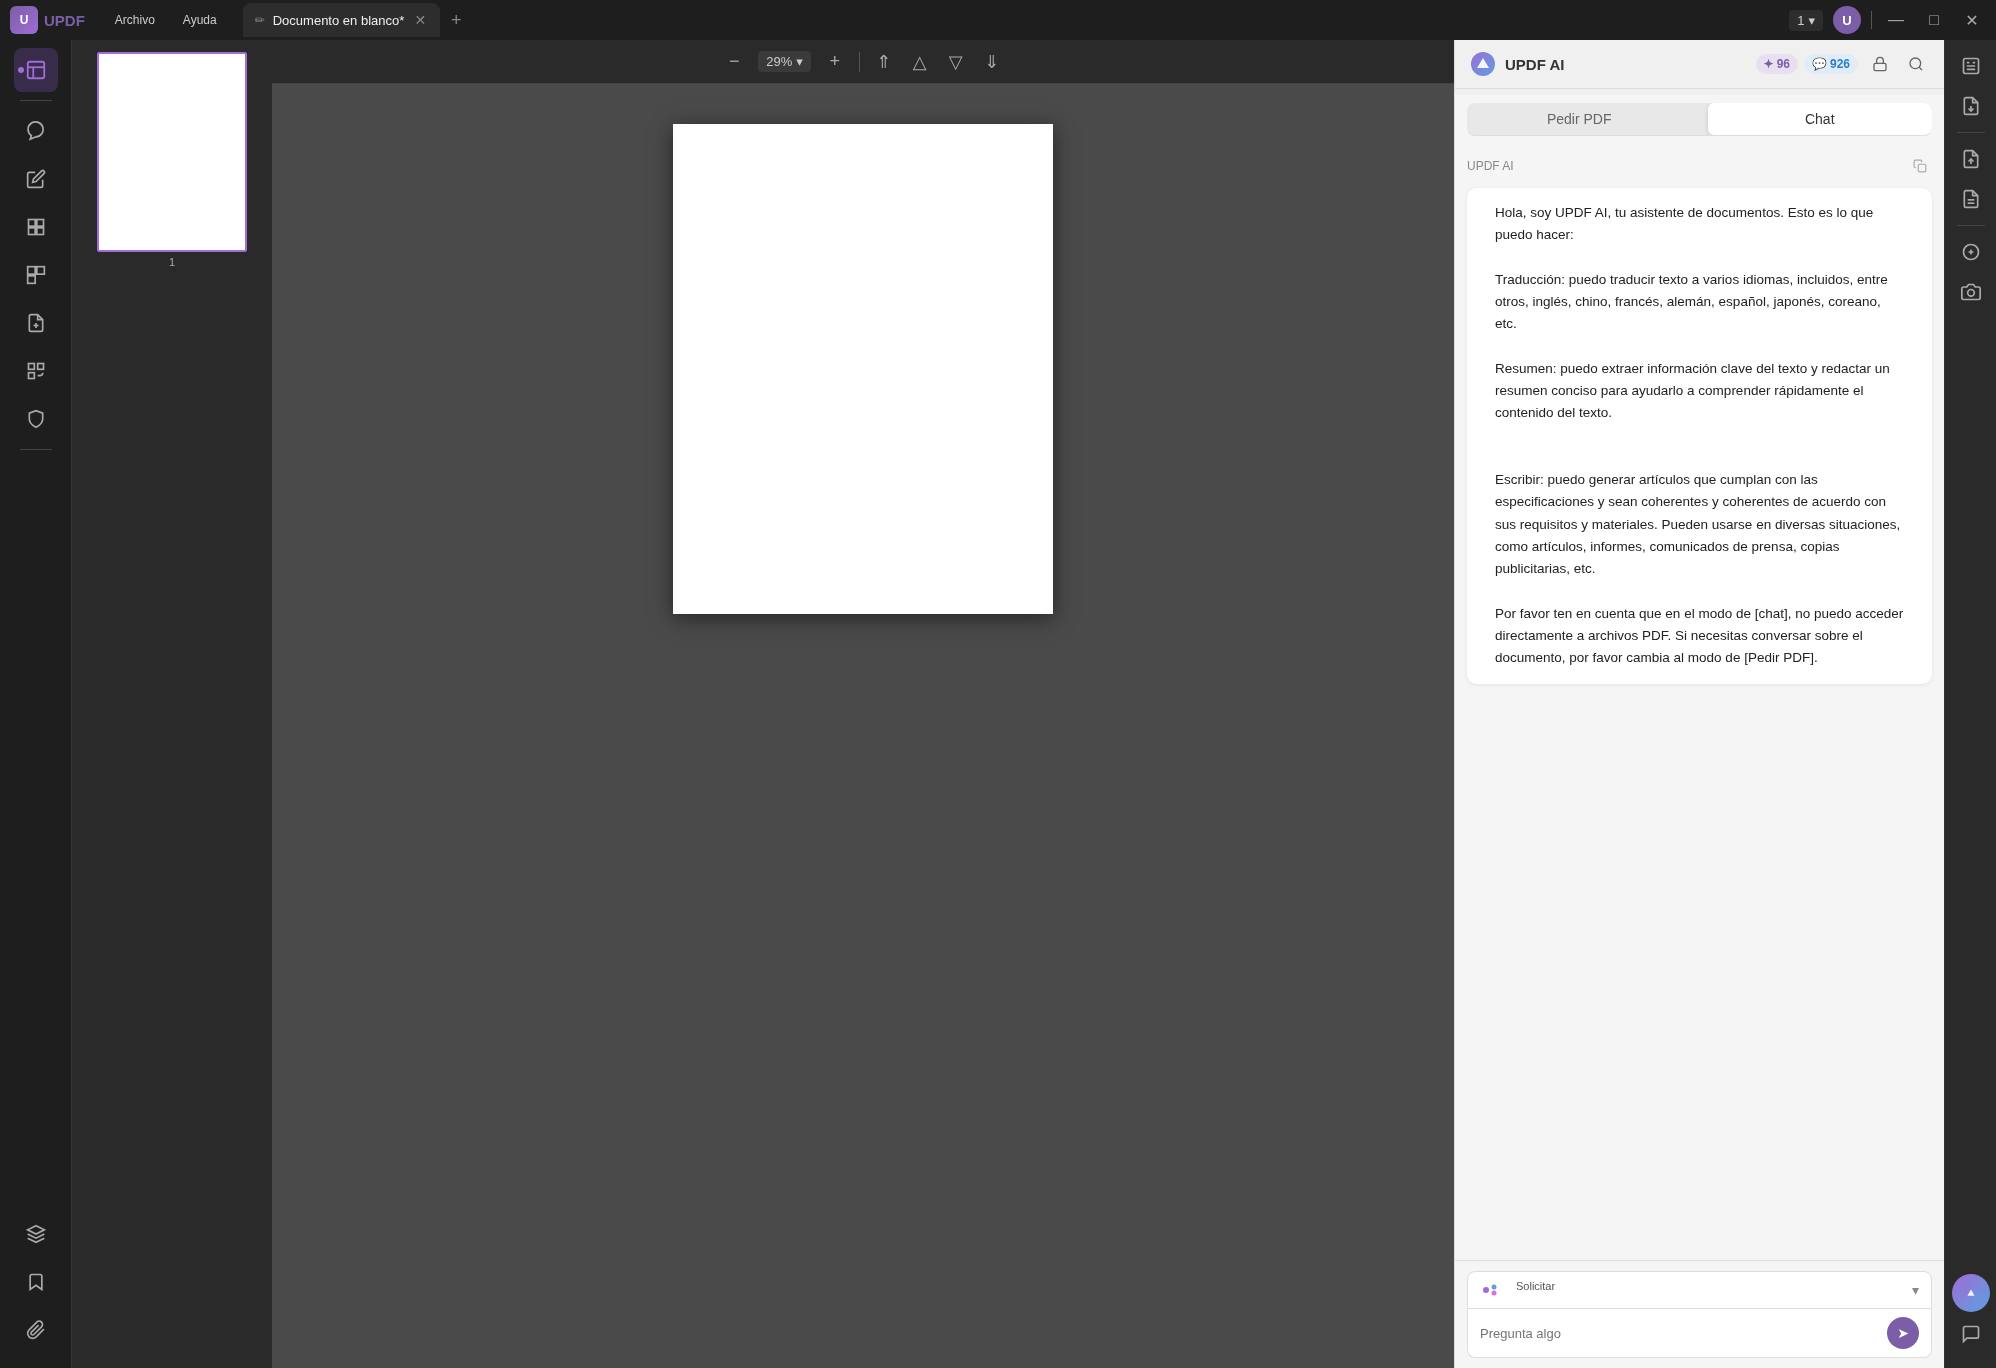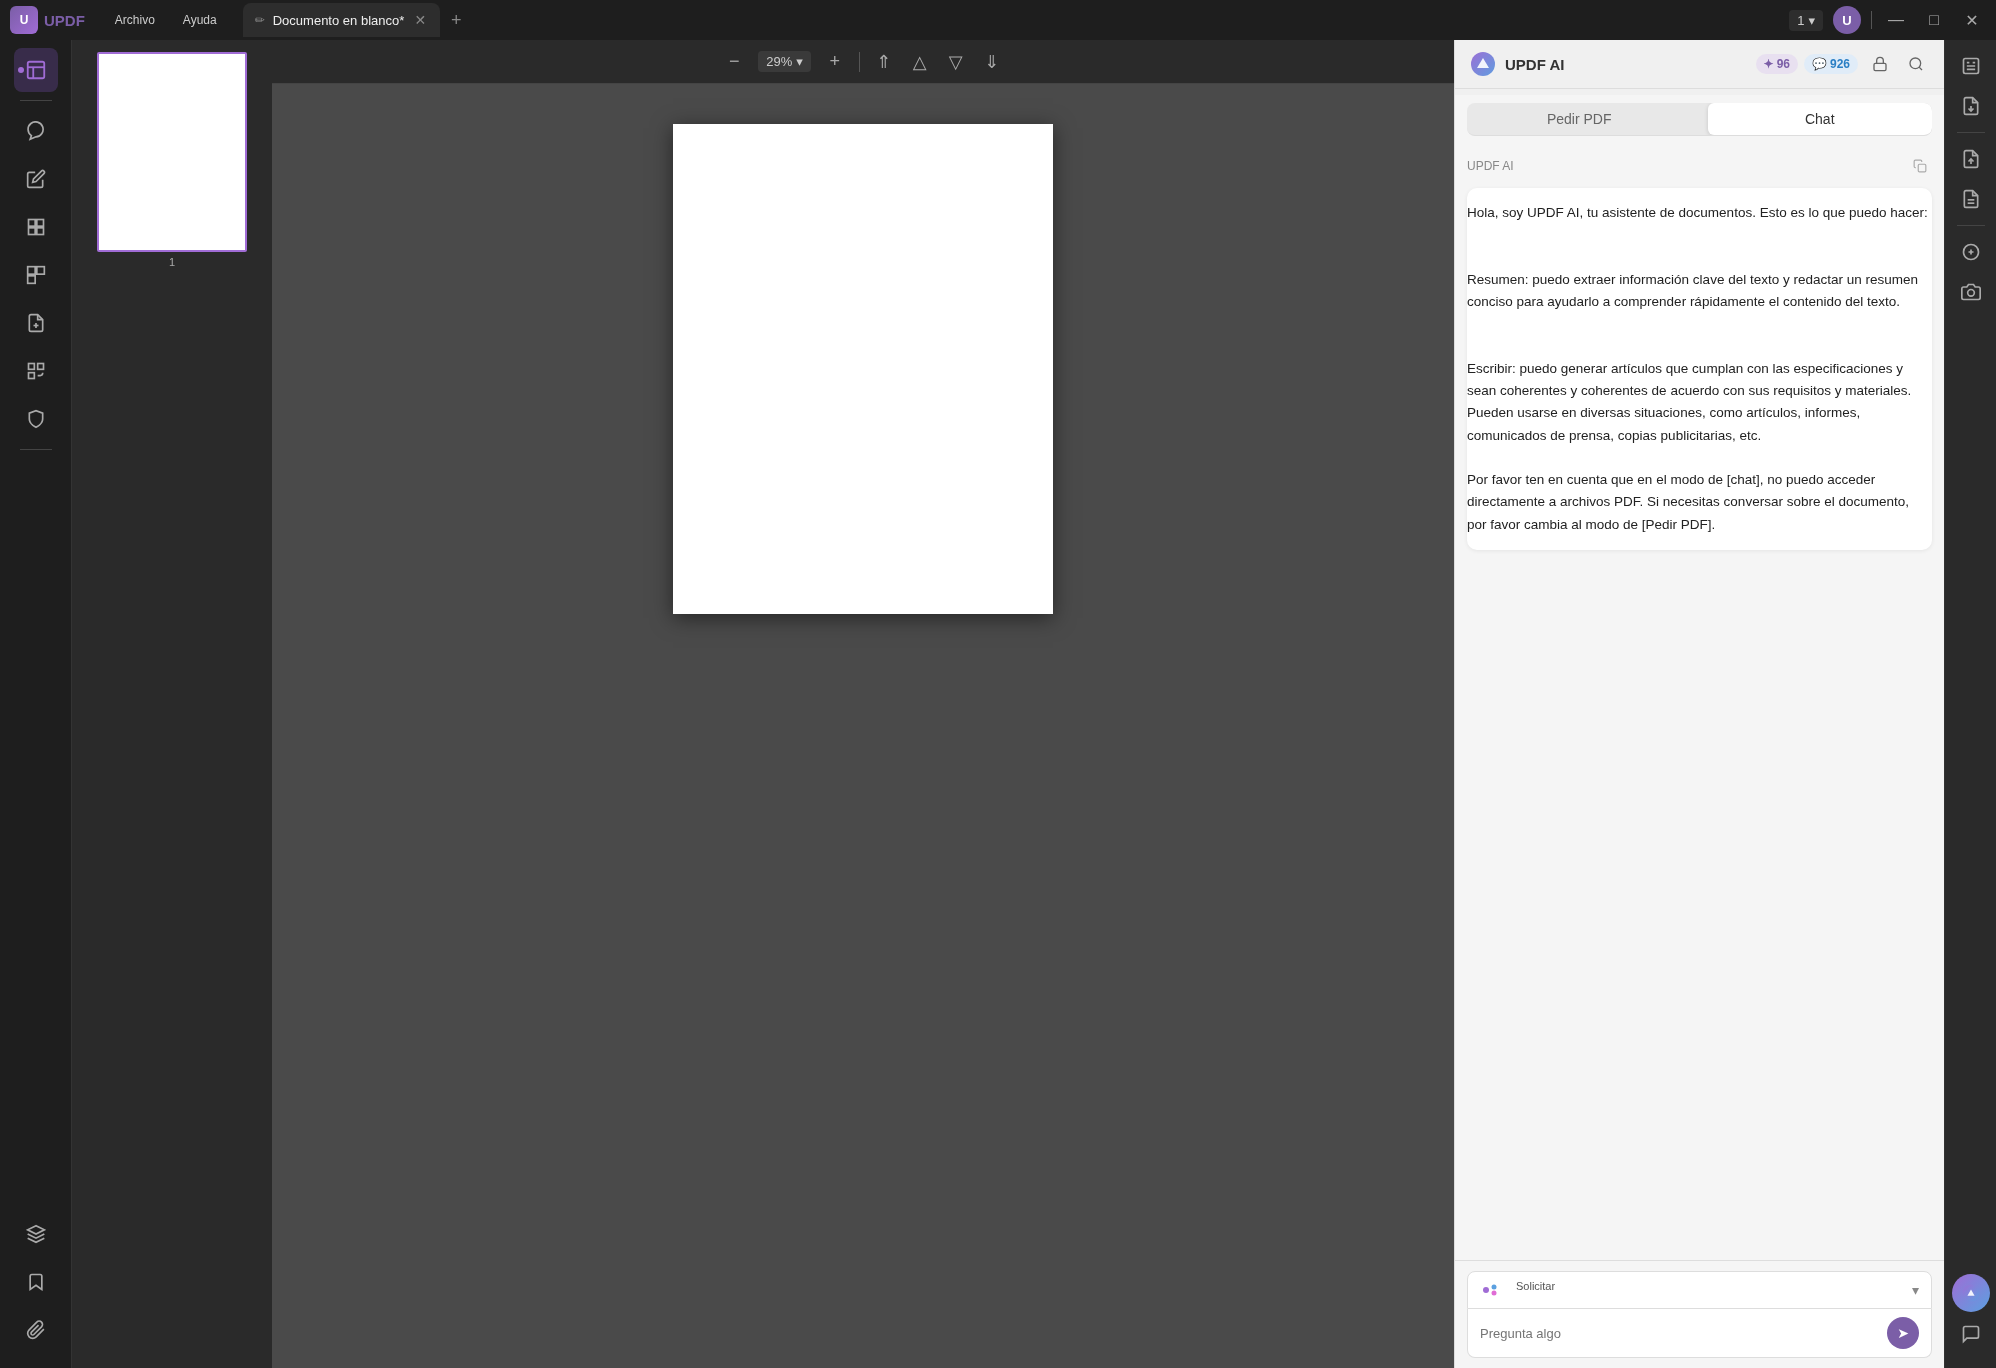--- a/index.html
+++ b/index.html
@@ -347,21 +347,21 @@
     }
     .ai-copy-btn {
       color: #aaa; font-size: 14px; cursor: pointer;
       width: 24px; height: 24px;
       display: flex; align-items: center; justify-content: center;
       border-radius: 4px;
     }
     .ai-bubble {
       background: white;
       border-radius: 10px;
-      padding: 14px 0;
+      padding: 14px 28px;
       font-size: 13.5px;
       line-height: 1.65;
       color: #222;
       box-shadow: 0 1px 4px rgba(0,0,0,0.07);
     }
 
     
     .ai-input-area {
       padding: 10px 12px;
       border-top: 1px solid #ddd;
@@ -657,20 +657,21 @@
           <div class="ai-copy-btn">
             <svg width="14" height="14" viewBox="0 0 24 24" fill="none" stroke="#aaa" stroke-width="2">
                 <rect x="9" y="9" width="13" height="13" rx="2"></rect>
                 <path d="M5 15H4a2 2 0 0 1-2-2V4a2 2 0 0 1 2-2h9a2 2 0 0 1 2 2v1"></path>
               </svg>
           </div>
         </div>
         <div class="ai-bubble">
           <p>Hola, soy UPDF AI, tu asistente de documentos. Esto es lo que puedo hacer:</p>
           <br>
+          <p>Traducción: puedo traducir texto a varios idiomas, incluidos, entre otros, inglés, chino, francés, alemán, español, japonés, coreano, etc.</p>
           <br>
           <p>Resumen: puedo extraer información clave del texto y redactar un resumen conciso para ayudarlo a comprender rápidamente el contenido del texto.</p>
           <br>
           <br>
           <p>Escribir: puedo generar artículos que cumplan con las especificaciones y sean coherentes y coherentes de acuerdo con sus requisitos y materiales. Pueden usarse en diversas situaciones, como artículos, informes, comunicados de prensa, copias publicitarias, etc.</p>
           <br>
           <p>Por favor ten en cuenta que en el modo de [chat], no puedo acceder directamente a archivos PDF. Si necesitas conversar sobre el documento, por favor cambia al modo de [Pedir PDF].</p>
         </div>
       </div>
 

